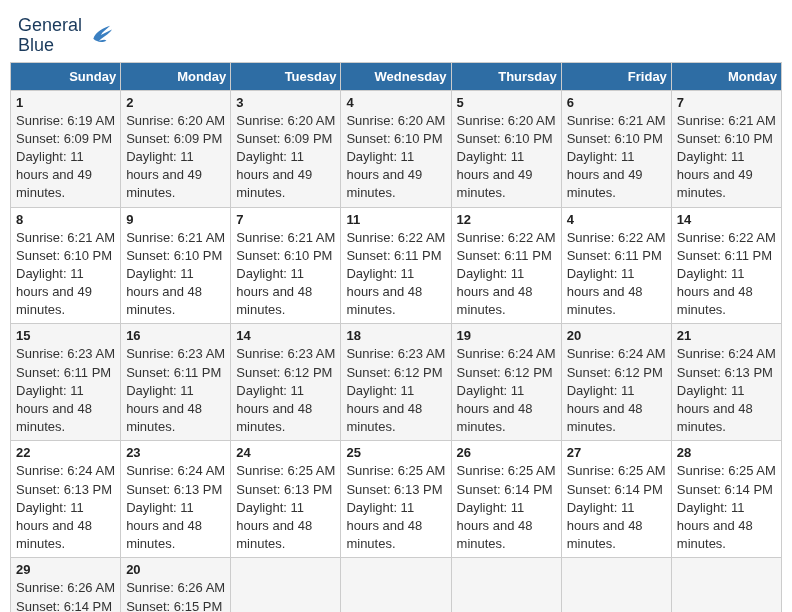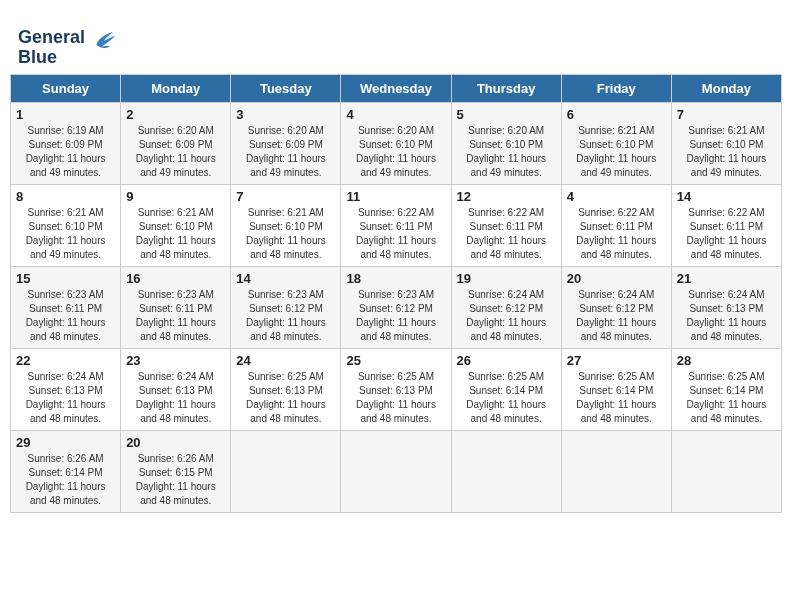--- a/index.html
+++ b/index.html
@@ -16,24 +16,23 @@
       align-items: flex-start;
       margin-bottom: 4px;
       padding: 6px 8px 0 8px;
     }
     .logo {
       display: flex;
       align-items: center;
     }
     .logo-text {
       font-size: 18px;
-      font-weight: bold;
+      font-weight: normal;
       color: #1a3a5c;
       line-height: 1.1;
-      margin-top: 12px;
     }
     .logo-text span {
       color: #1a3a5c;
     }
     .logo-bird {
       width: 28px;
       height: 28px;
       margin-left: 2px;
     }
     .month-title {
@@ -53,21 +52,21 @@
       width: 100%;
       border-collapse: collapse;
       font-size: 11px;
     }
     .calendar thead th {
       background-color: #2e6da4;
       color: #fff;
       font-weight: bold;
       font-size: 13px;
       padding: 6px 4px;
-      text-align: center;
+      text-align: right;
       border: 1px solid #ccc;
     }
     .calendar tbody td {
       vertical-align: top;
       border: 1px solid #ccc;
       padding: 4px 5px;
       min-height: 80px;
       width: 14.28%;
     }
     .calendar tbody tr:nth-child(odd) td {
@@ -77,24 +76,23 @@
       background-color: #ffffff;
     }
     .day-number {
       font-size: 13px;
       font-weight: bold;
       color: #222;
       display: block;
       margin-bottom: 2px;
     }
     .day-info {
-      font-size: 10px;
+      font-size: 13px;
       color: #333;
       line-height: 1.4;
-      text-align: center;
     }
     .empty-cell {
       background-color: #f5f5f5;
     }
   </style>
 </head>
 <body>
 
 <div class="header-area">
   <div class="logo">

